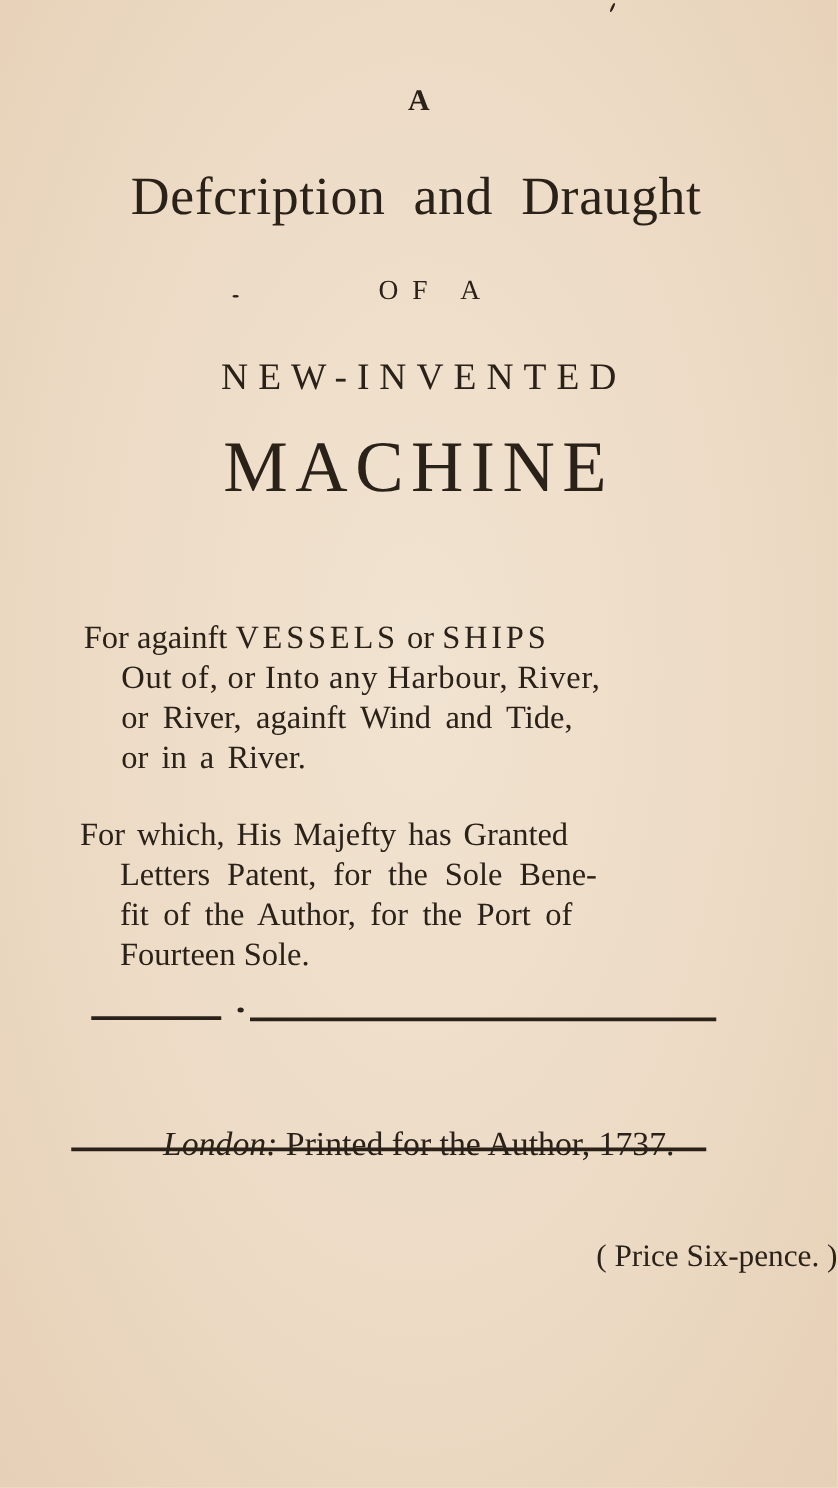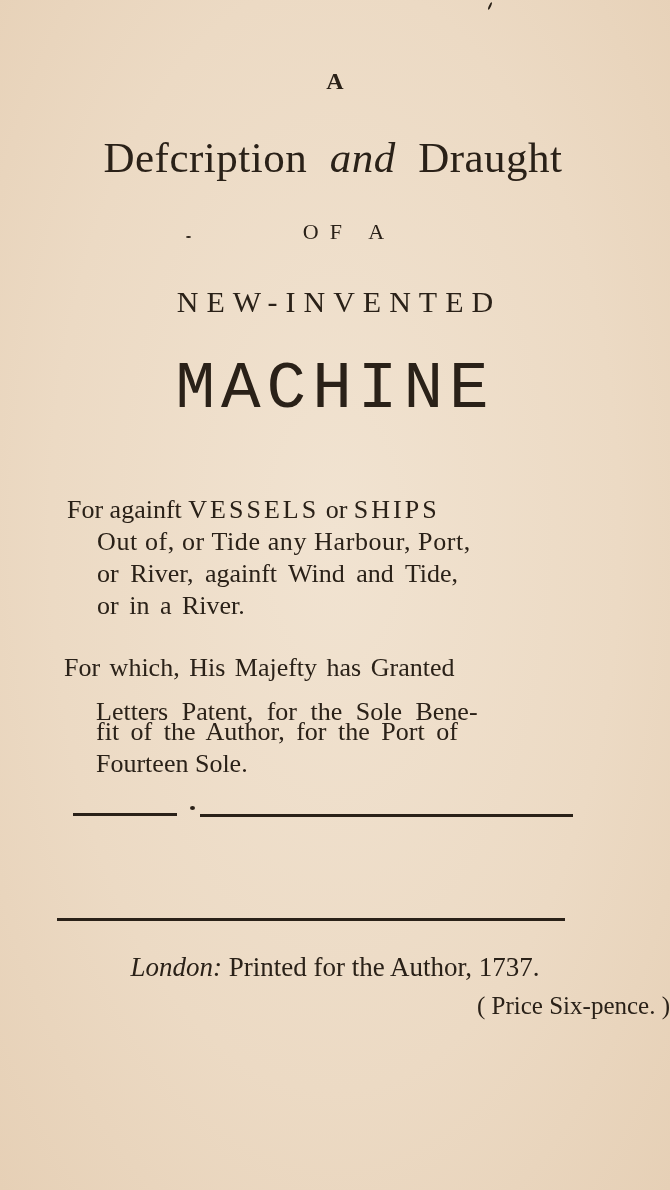--- a/index.html
+++ b/index.html
@@ -10,31 +10,31 @@
     .page {
       position: relative; width: 670px; height: 1190px;
       background:
         radial-gradient(ellipse at 50% 45%, #f1e3d1 0%, #ecdac4 60%, #e6d0b6 100%);
       font-family: "Liberation Serif", "DejaVu Serif", serif;
       color: #2a2118;
     }
     .line { position: absolute; left: 0; width: 670px; text-align: center; white-space: nowrap; }
     .t-a { top: 68px; font-size: 24px; font-weight: bold; padding-left: 0px; }
     .t-desc { top: 133px; font-size: 43px; letter-spacing: 0.5px; left: -2px; }
-    .t-desc .and { font-style: italic; }
+    .t-desc .and { }
     .t-ofa { top: 219px; font-size: 22px; letter-spacing: 11px; padding-left: 14px; }
     .t-new { top: 285px; font-size: 30px; letter-spacing: 8px; padding-left: 4px; }
-    .t-machine { top: 352px; font-size: 66px; letter-spacing: 6px; padding-left: 0px; font-family: Liberation Mono, monospace; }
+    .t-machine { top: 340px; font-size: 58px; letter-spacing: 6px; padding-left: 0px; }
     .para { position: absolute; left: 0; width: 670px; font-size: 26px; line-height: 32px; }
     .para .row { position: absolute; white-space: nowrap; }
     .caps { letter-spacing: 3px; }
     .rule { position: absolute; height: 3px; background: #2a2118; }
     .t-by { top: 836px; font-size: 40px; }
     .t-by .name { font-style: italic; }
-    .t-imprint { top: 952px; font-size: 27px; text-align: center; }
+    .t-imprint { top: 900px; font-size: 27px; text-align: center; }
     .t-imprint .city { font-style: italic; }
     .t-price { top: 992px; font-size: 25px; text-align: right; }
     .speck { position: absolute; background: #2a2118; border-radius: 50%; }
   </style>
 </head>
 <body>
 
 <div class="page">
 
   <div class="line t-a">A</div>
@@ -50,28 +50,28 @@
   <div class="line t-ofa">OF A</div>
 
   <div class="line t-new">NEW-INVENTED</div>
 
   <div class="line t-machine">MACHINE</div>
 
   <div class="para">
     <div class="row" style="left:67px; top:494px;">
       <span>For againft </span><span class="caps">VESSELS</span><span> or </span><span class="caps">SHIPS</span>
     </div>
-    <div class="row" style="left:97px; top:526px; letter-spacing:0.6px;">Out of, or Tide any Harbour, Port,</div>
+    <div class="row" style="left:97px; top:526px; letter-spacing:0.6px;">Out of, or Into any Harbour, River,</div>
     <div class="row" style="left:97px; top:558px; word-spacing:5px;">or River, againft Wind and Tide,</div>
     <div class="row" style="left:97px; top:590px; word-spacing:4px;">or in a River.</div>
   </div>
 
   <div class="para">
     <div class="row" style="left:64px; top:652px; word-spacing:3px;">For which, His Majefty has Granted</div>
-    <div class="row" style="left:96px; top:684px; word-spacing:7px;margin-top:12px;">Letters Patent, for the Sole Bene-</div>
+    <div class="row" style="left:96px; top:684px; word-spacing:7px;">Letters Patent, for the Sole Bene-</div>
     <div class="row" style="left:96px; top:716px; word-spacing:5px;">fit of the Author, for the Port of</div>
     <div class="row" style="left:96px; top:748px;">Fourteen Sole.</div>
   </div>
 
   <div class="rule" style="left:73px; top:813px; width:104px;"></div>
   <div class="rule" style="left:200px; top:814px; width:373px;"></div>
   <div class="speck" style="left:190px; top:806px; width:5px; height:4px;"></div>
 
 
   <div class="rule" style="left:57px; top:918px; width:508px; height:3px;"></div>

